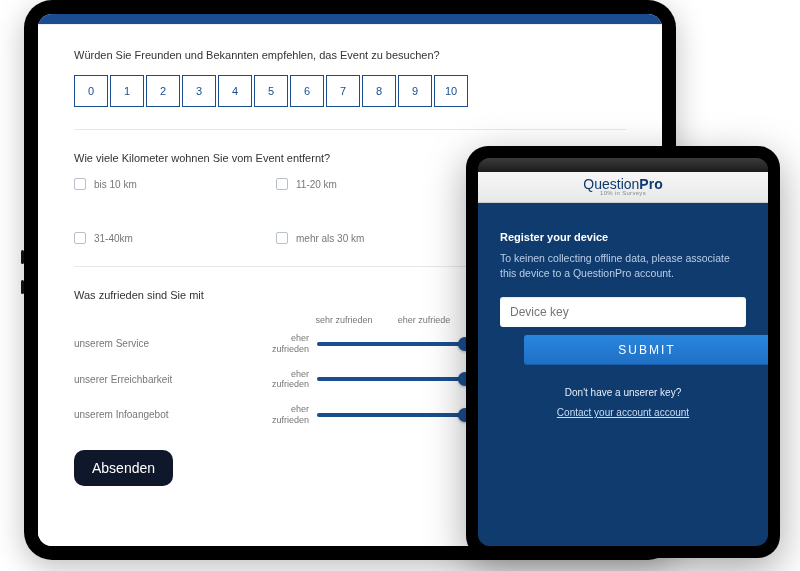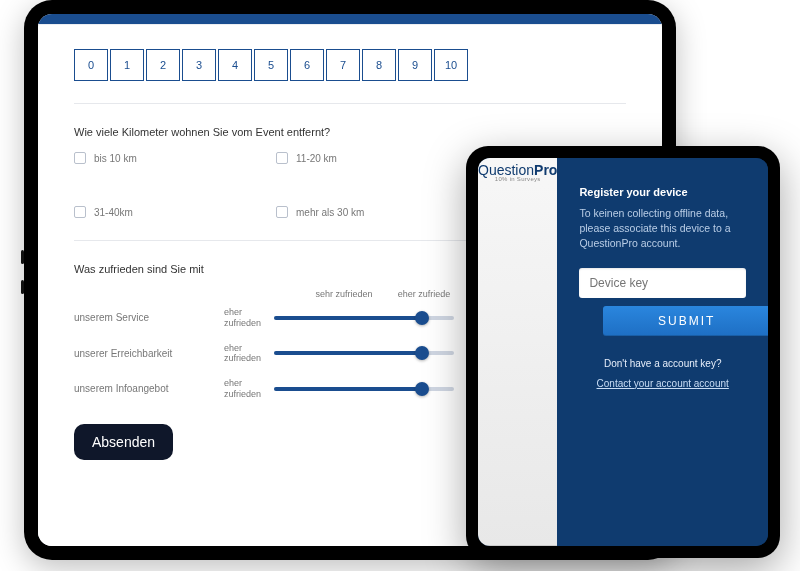--- a/index.html
+++ b/index.html
@@ -132,22 +132,23 @@
   .matrix-label { font-size: 10px; color: #777; }
   .slider-wrap {
     display: flex;
     align-items: center;
     gap: 8px;
   }
   .slider-caption {
     font-size: 9px;
     color: #777;
     width: 42px;
-    text-align: left;
+    text-align: right;
     line-height: 1.2;
+    margin-left: 43px;
   }
   .slider {
     position: relative;
     width: 180px;
     height: 4px;
     background: #cfd6e2;
     border-radius: 2px;
   }
   .slider-fill {
     position: absolute;
@@ -190,21 +191,21 @@
     padding: 12px;
     box-shadow: 0 12px 40px rgba(0,0,0,0.35);
   }
   .screen-sm {
     width: 100%;
     height: 100%;
     background: #0f3b6f;
     border-radius: 12px;
     overflow: hidden;
     display: flex;
-    flex-direction: row;
+    flex-direction: column;
   }
   .sm-head {
     background: linear-gradient(#3b3b3b, #1c1c1c);
     height: 14px;
     flex-shrink: 0;
   }
   .brand {
     background: linear-gradient(#f7f7f7, #e8e8e8);
     text-align: center;
     padding: 4px 0 6px;
@@ -278,20 +279,21 @@
 </style>
 </head>
 <body>
 
 <div class="tablet-lg">
   <div class="screen-lg">
     <div class="topbar"></div>
     <div class="survey">
 
       
+      <div class="q-title">Würden Sie Freunden und Bekannten empfehlen, das Event zu besuchen?</div>
       <div class="nps-row">
         <div class="nps-box">0</div>
         <div class="nps-box">1</div>
         <div class="nps-box">2</div>
         <div class="nps-box">3</div>
         <div class="nps-box">4</div>
         <div class="nps-box">5</div>
         <div class="nps-box">6</div>
         <div class="nps-box">7</div>
         <div class="nps-box">8</div>
@@ -375,18 +377,18 @@
     <div class="brand">
       <div class="brand-q">Question<b>Pro</b></div>
       <div class="brand-sub">10% in Surveys</div>
     </div>
     <div class="reg">
       <h3>Register your device</h3>
       <p>To keinen collecting offline data, please associate this device to a QuestionPro account.</p>
       <input class="dev-input" type="text" placeholder="Device key" style="">
       <button class="submit-reg">SUBMIT</button>
       <div class="reg-foot">
-        <div class="q2">Don't have a account key?</div>
+        <div class="q2">Don't have a unserer key?</div>
         <a class="link">Contact your account account</a>
       </div>
     </div>
   </div>
 </div>
 
 </body></html>

